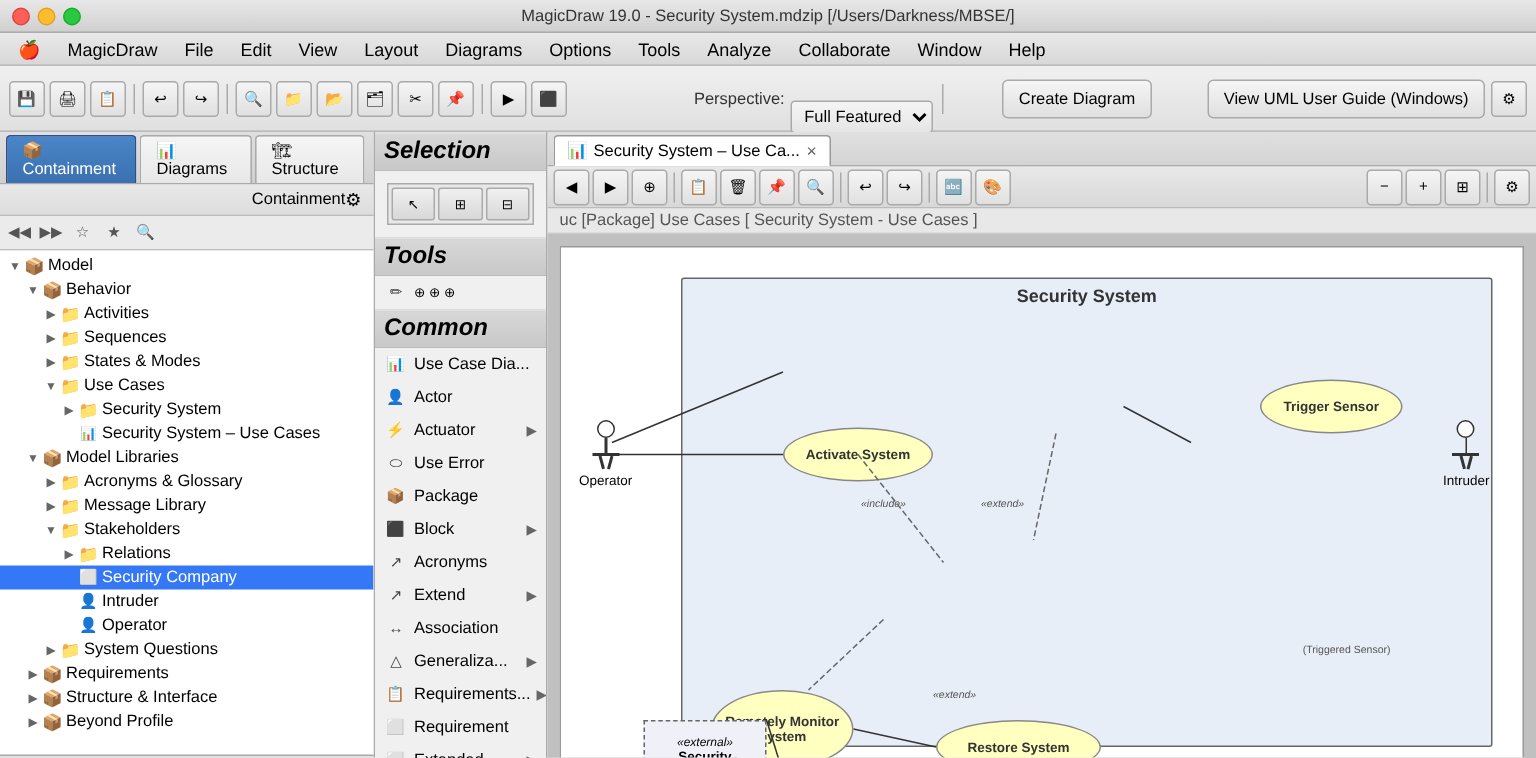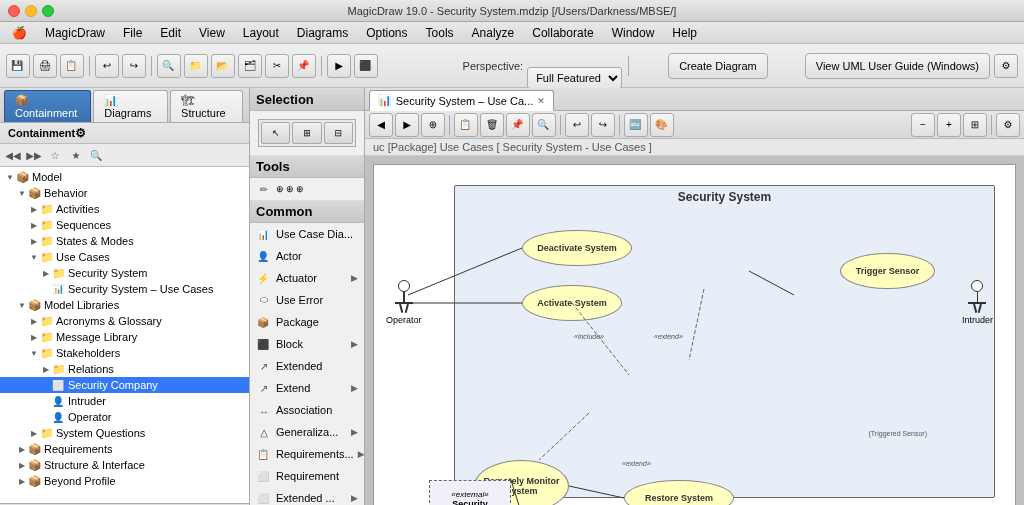--- a/index.html
+++ b/index.html
@@ -90,25 +90,25 @@
     }
     .panel-tab.active {
       background: linear-gradient(to bottom, #4a86c8, #3a70b0);
       color: white;
       border-color: #2a5090;
     }
     .panel-header {
       background: linear-gradient(to bottom, #e8e8e8, #ddd);
       padding: 3px 8px;
       font-size: 11px;
-      font-weight: bold;
+      font-weight: normal;
       border-bottom: 1px solid #bbb;
       display: flex;
       align-items: center;
-      justify-content: flex-start;
+      justify-content: flex-end;
     }
     .panel-toolbar {
       display: flex;
       align-items: center;
       padding: 2px 4px;
       background: #ebebeb;
       border-bottom: 1px solid #bbb;
       gap: 3px;
     }
     .panel-toolbar-btn {
@@ -153,24 +153,25 @@
       background: #f0f0f0;
       border-right: 1px solid #aaa;
       display: flex;
       flex-direction: column;
       flex-shrink: 0;
       overflow-y: auto;
     }
     .tools-section-header {
       background: linear-gradient(to bottom, #d8d8d8, #c8c8c8);
       padding: 3px 6px;
-      font-size: 13px;
+      font-size: 16px;
       font-weight: bold;
       border-bottom: 1px solid #bbb;
       border-top: 1px solid #ddd;
+      font-style: italic;
     }
     .tools-item {
       display: flex;
       align-items: center;
       padding: 3px 6px;
       cursor: pointer;
       gap: 4px;
       font-size: 11px;
     }
     .tools-icon { width: 16px; height: 16px; flex-shrink: 0; display: flex; align-items: center; justify-content: center; font-size: 10px; color: #444; }
@@ -616,21 +617,21 @@
 
     <div class="tools-item tools-item-with-arrow">
       <div style="display:flex;align-items:center;gap:4px">
         <span class="tools-icon">⬛</span>
         <span>Block</span>
       </div>
       <span class="tools-arrow">▶</span>
     </div>
     <div class="tools-item">
       <span class="tools-icon">↗</span>
-      <span>Extended</span>
+      <span>Acronyms</span>
     </div>
     <div class="tools-item tools-item-with-arrow">
       <div style="display:flex;align-items:center;gap:4px">
         <span class="tools-icon">↗</span>
         <span>Extend</span>
       </div>
       <span class="tools-arrow">▶</span>
     </div>
     <div class="tools-item">
       <span class="tools-icon">↔</span>
@@ -729,23 +730,20 @@
             <div style="width:12px;height:12px;border-radius:50%;border:1.5px solid #333;background:white;"></div>
             <div style="width:1.5px;height:10px;background:#333;margin:0 auto;"></div>
             <div style="width:18px;height:1.5px;background:#333;margin:0 auto;"></div>
             <div style="display:flex;gap:6px;margin-top:0;">
               <div style="width:1.5px;height:9px;background:#333;transform:rotate(-15deg);transform-origin:top;"></div>
               <div style="width:1.5px;height:9px;background:#333;transform:rotate(15deg);transform-origin:top;"></div>
             </div>
             <div style="font-size:9px;margin-top:2px;">Intruder</div>
           </div>
 
-          <div class="use-case" style="left:148px;top:65px;width:110px;height:36px;">
-            <span>Deactivate System</span>
-          </div>
 
           <div class="use-case" style="left:148px;top:120px;width:100px;height:36px;">
             <span>Activate System</span>
           </div>
 
           <div class="use-case" style="right:80px;top:88px;width:95px;height:36px;">
             <span>Trigger Sensor</span>
           </div>
 
 

